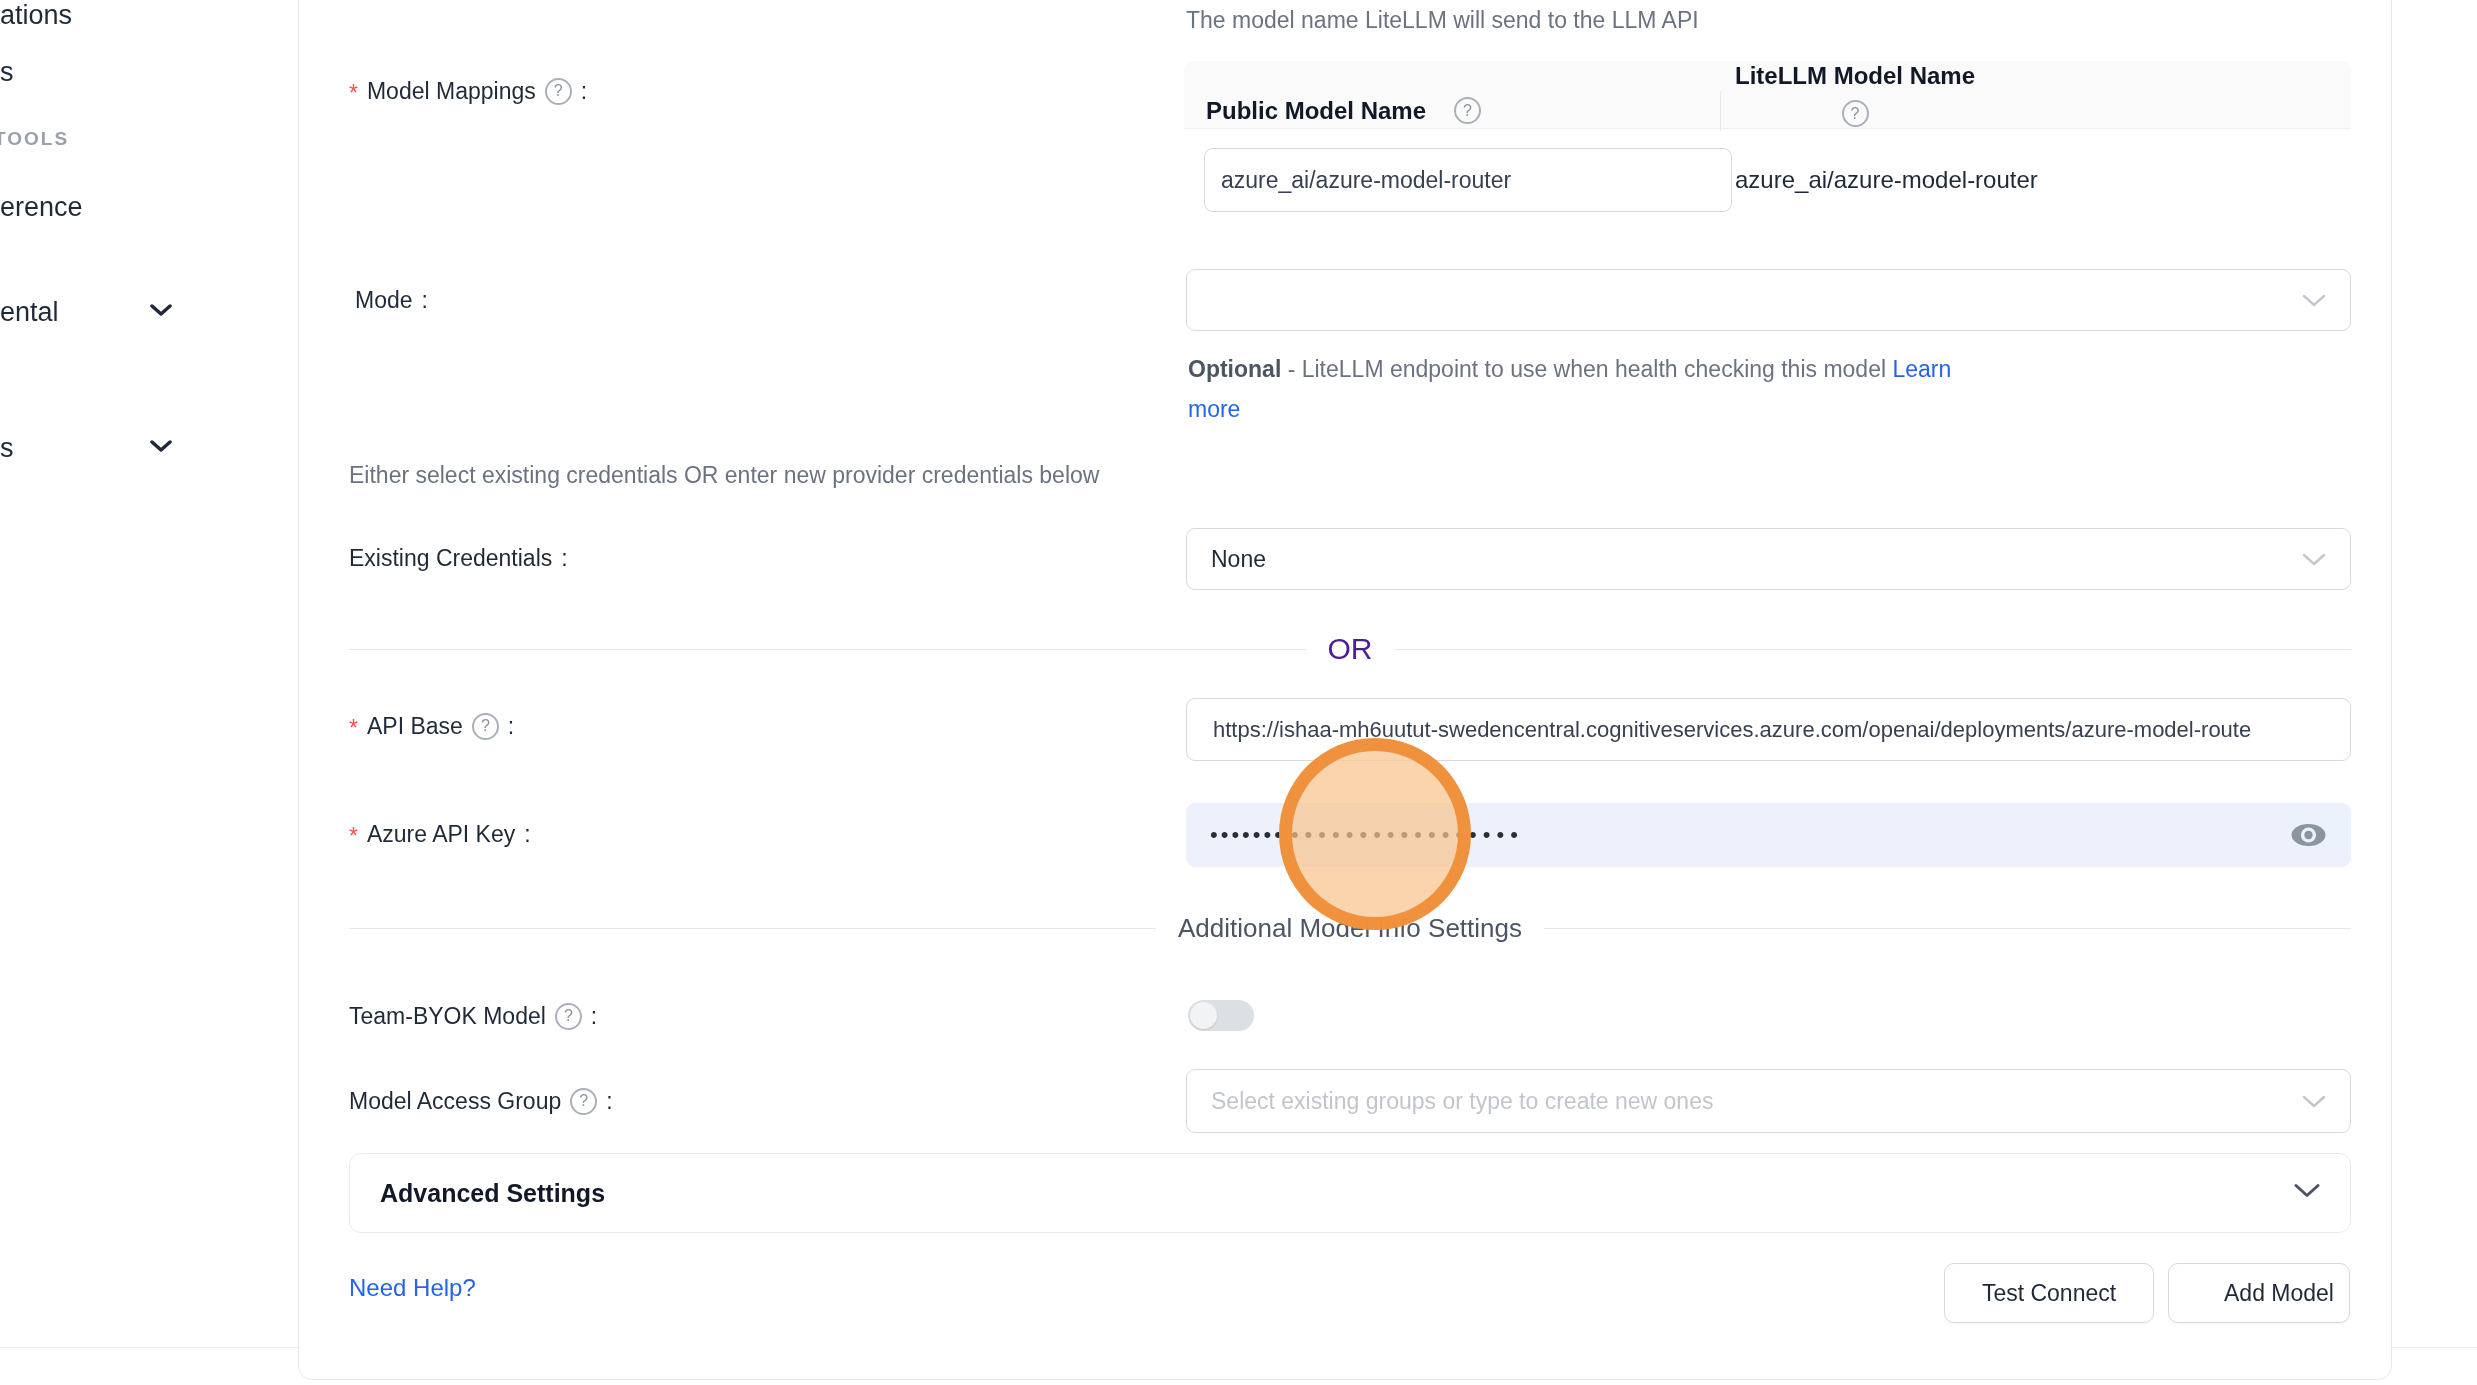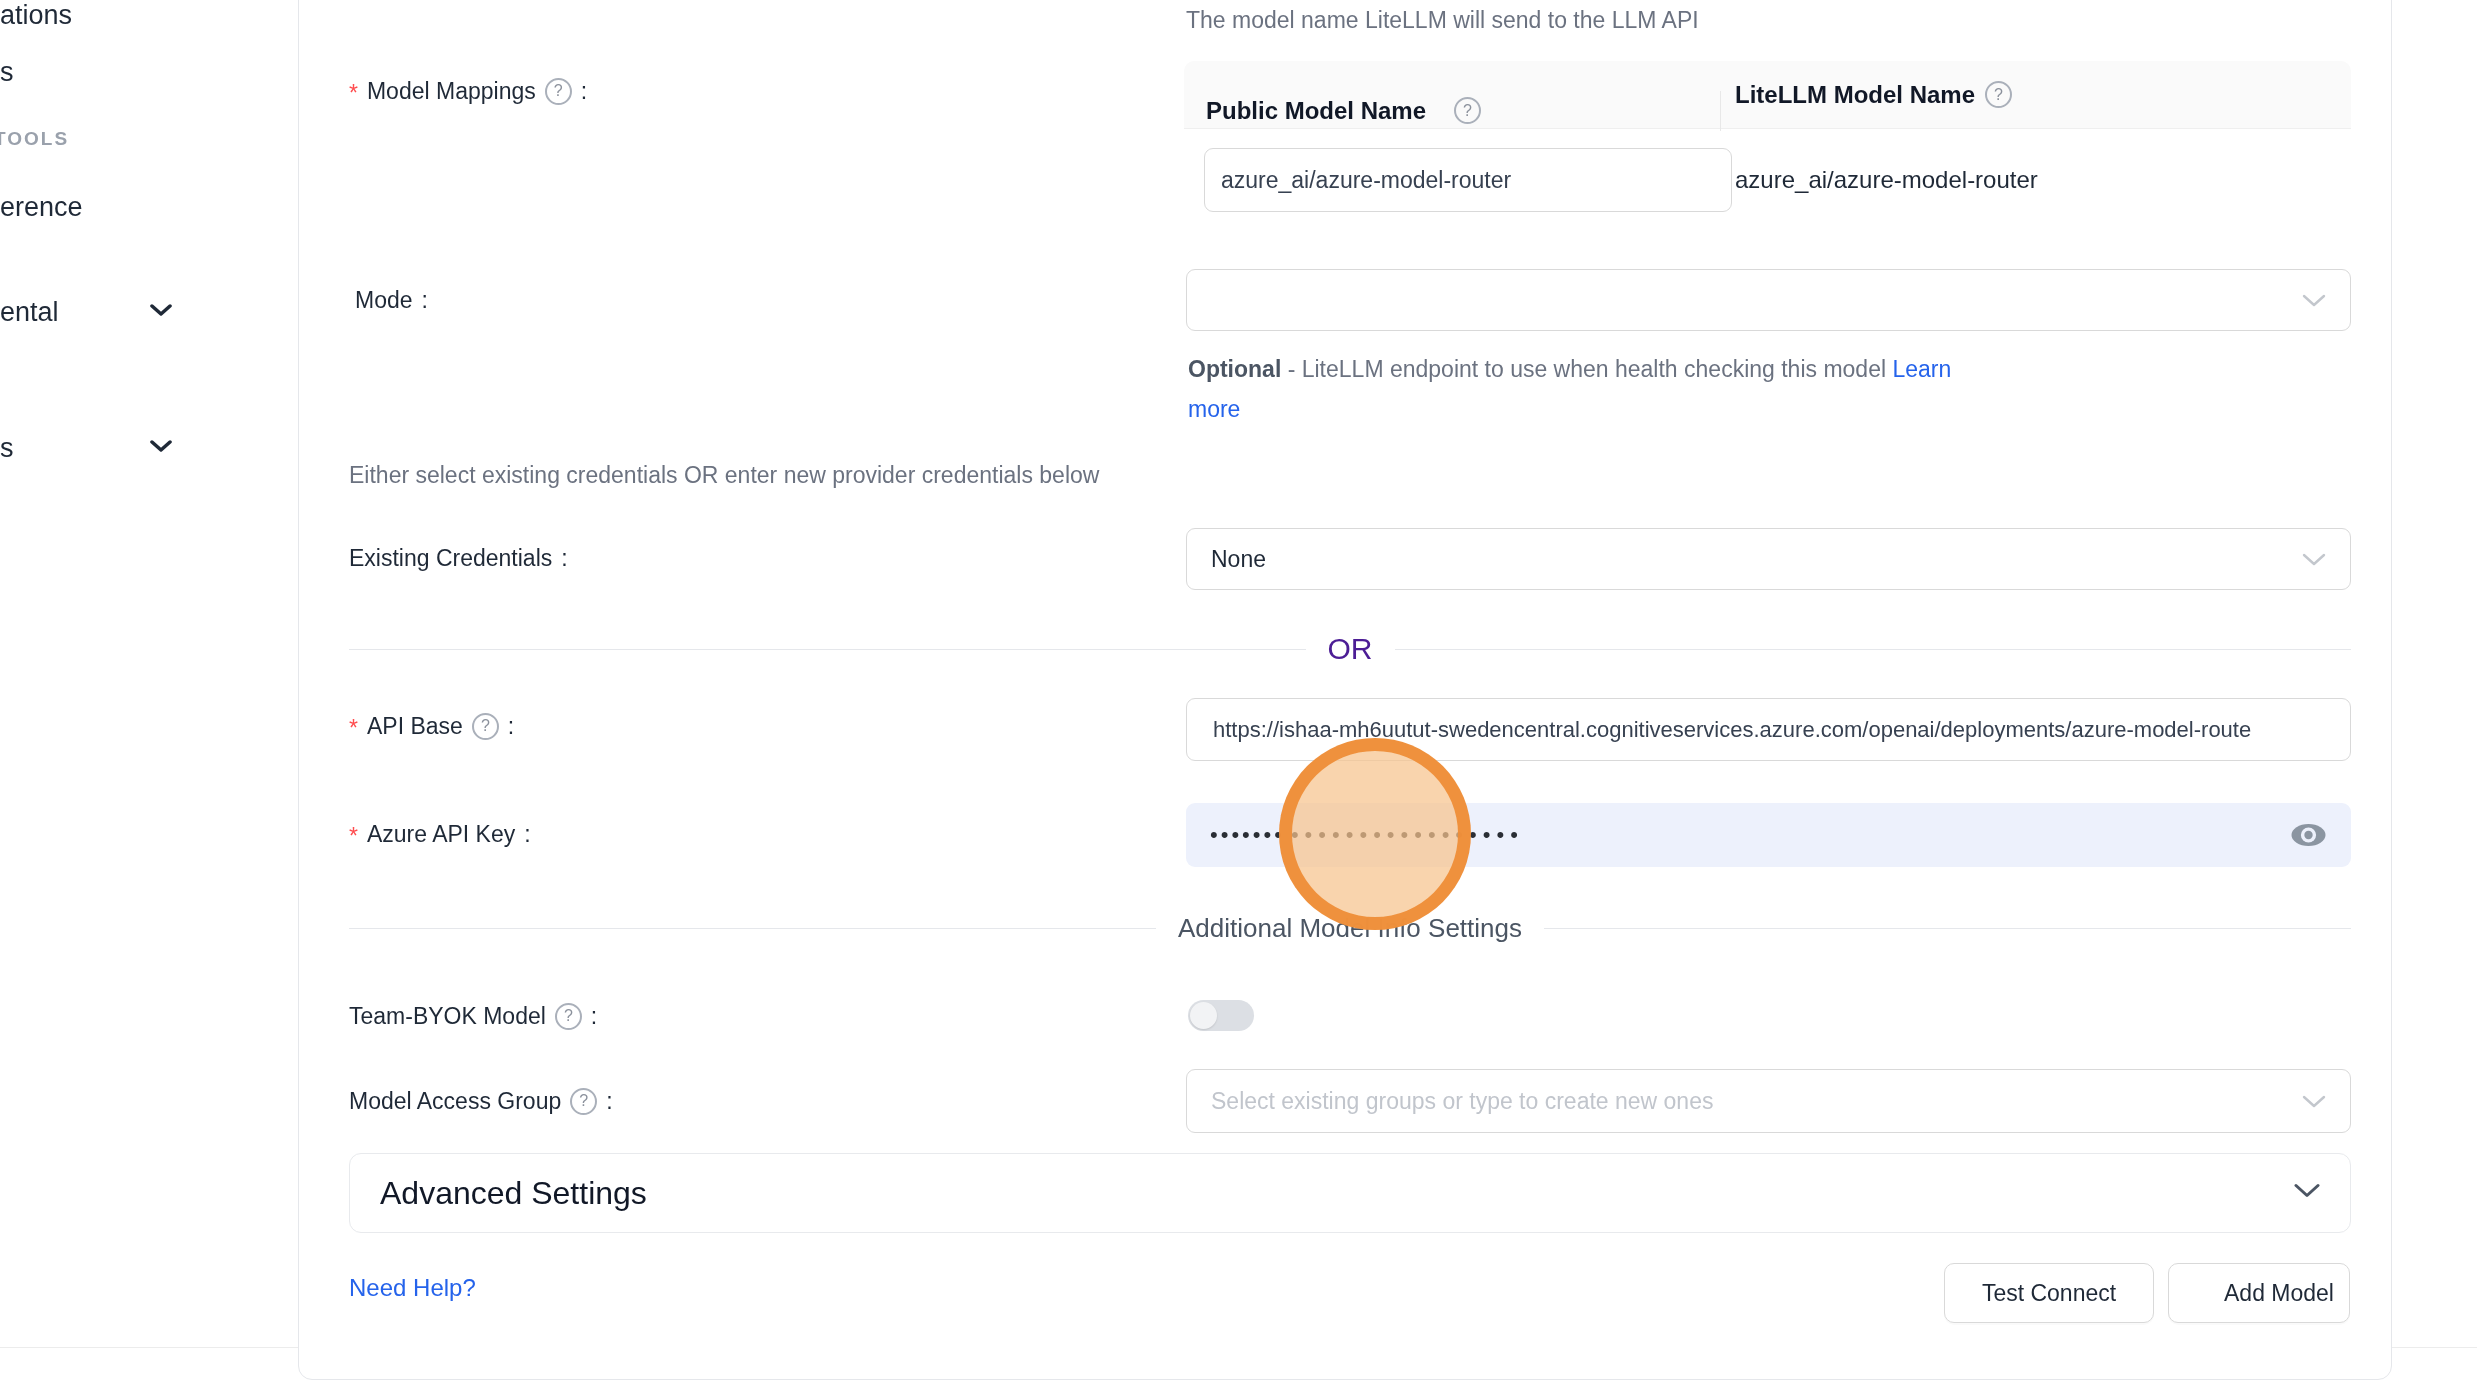--- a/index.html
+++ b/index.html
@@ -23,21 +23,21 @@
   .row-label { display:flex; align-items:center; gap:9px; height:36px; font-size:23px; color:#1f2937; }
   .req { color:#ff4d4f; font-size:23px; margin-top:5px; }
   .qicon { width:27px; height:27px; border:2px solid #aab0ba; border-radius:50%;
     display:flex; align-items:center; justify-content:center; font-size:16px; color:#8b919c; flex:0 0 auto; }
   .colon { color:#1f2937; }
 
   
   .map-table { left:885px; top:140px; width:1167px; }
   .map-head { display:flex; background:#fafafa; border-bottom:1px solid #efefef; height:68px; align-items:center; border-radius:10px 10px 0 0; }
   .map-col1 { width:537px; padding-left:22px; border-right:1px solid #e8e8e8; height:40px; display:flex; align-items:center; gap:28px;margin-top:32px; }
-  .map-col2 { padding-left:14px; display:flex; align-items:center; gap:10px; }
+  .map-col2 { padding-left:14px; display:flex; align-items:center; gap:10px;flex-direction:column; }
   .map-head .cell-t { font-size:24px; font-weight:700; color:#111827; }
   .map-body { display:flex; align-items:center; height:102px; background:#fff; }
   .txt-input { border:1px solid #d9d9d9; border-radius:9px; background:#fff; font-size:23px;
     color:#374151; padding:0 16px; outline:none; font-family:"Liberation Sans",sans-serif; }
   .map-input { margin-left:20px; width:528px; height:64px; }
   .map-litellm { padding-left:14px; font-size:24px; color:#1f2937; }
 
   
   .select-box { background:#fff; border:1px solid #d9d9d9; border-radius:9px; display:flex;
     align-items:center; justify-content:space-between; padding:0 24px; font-size:23px; color:#1f2937; }
@@ -65,21 +65,21 @@
 
   
   .switch { left:889px; top:1079px; width:66px; height:31px; background:#dcdfe4; border-radius:16px; }
   .switch .knob { position:absolute; left:2px; top:2px; width:27px; height:27px; border-radius:50%;
     background:#f2f3f5; box-shadow:0 1px 2px rgba(0,0,0,0.12); }
 
   
   .adv-panel { left:50px; top:1232px; width:2002px; height:80px; border:1px solid #e8eaed;
     border-radius:12px; display:flex; align-items:center; justify-content:space-between;
     padding:0 30px; background:#fff; cursor:pointer; }
-  .adv-title { font-size:32px; font-weight:400; color:#111827; }
+  .adv-title { font-size:25px; font-weight:700; color:#111827; }
 
   .btn { background:#fff; border:1px solid #d9d9d9; border-radius:10px; font-size:23px; font-weight:500;
     color:#1f2937; display:flex; align-items:center; justify-content:center; cursor:pointer;
     font-family:"Liberation Sans",sans-serif; box-shadow:0 2px 0 rgba(0,0,0,0.02);margin-top:12px; }
 
   .need-help { font-size:24px; }
 </style>
 </head>
 <body>
 

